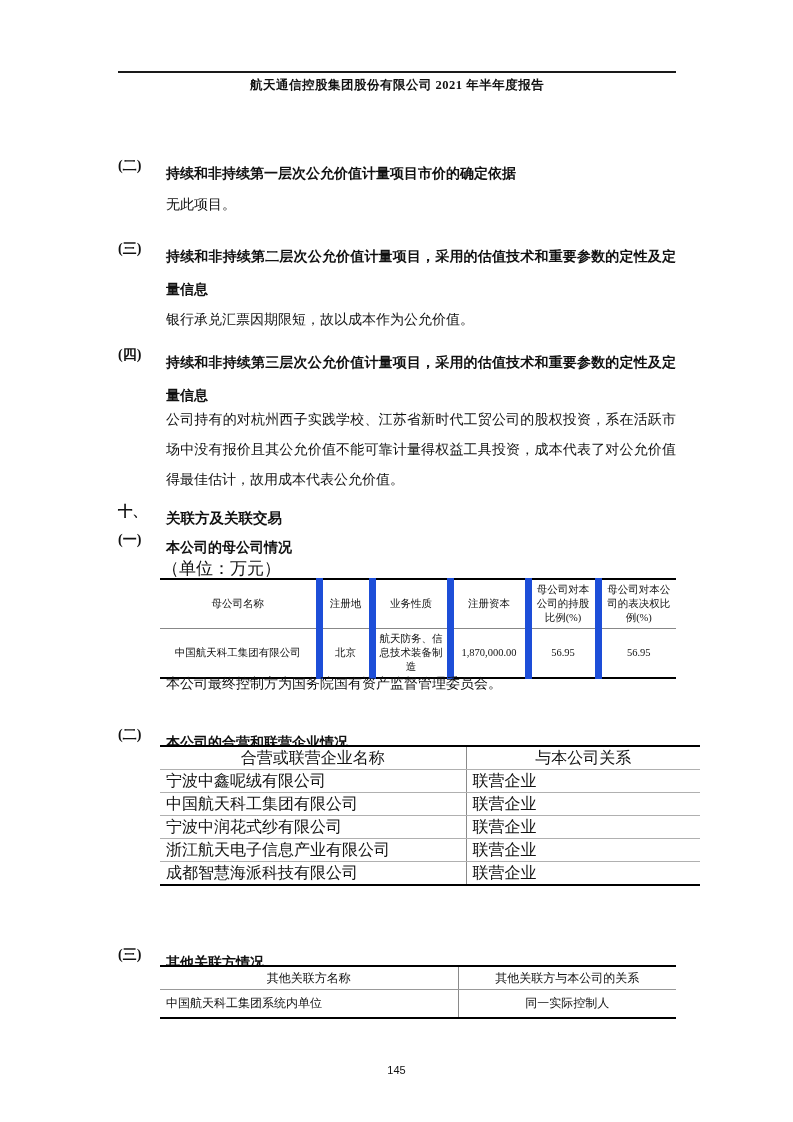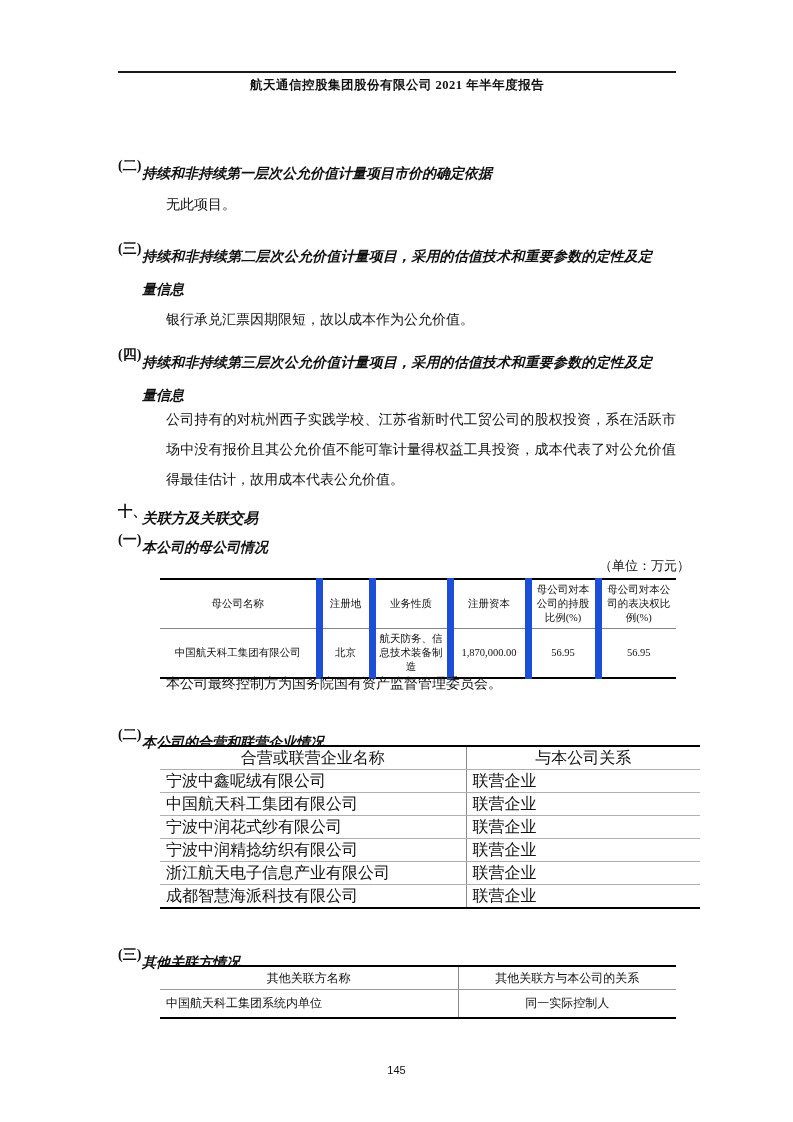--- a/index.html
+++ b/index.html
@@ -12,29 +12,29 @@
     position:absolute;top:53px;left:118px;width:558px;
     text-align:center;font-size:12.5px;font-weight:700;letter-spacing:.5px;margin-top:24px;
   }
   .header-rule{
     position:absolute;top:71px;left:118px;width:558px;height:0;
     border-top:2px solid #1a1a1a;
   }
   .sec{position:absolute;left:118px;width:558px;}
   .sec-label{position:absolute;left:0;top:0;font-weight:700;font-size:14px;}
   .sec-title{
-    margin-left:24px;font-weight:700;font-size:14px;line-height:33px;
-    text-align:justify;width:510px;font-style:italic;
+    margin-left:48px;font-weight:700;font-size:14px;line-height:33px;
+    text-align:justify;width:510px;
   }
   .para{
     position:absolute;left:166px;width:510px;font-size:14px;line-height:30px;
     text-align:justify;
   }
   .unit-note{
-    position:absolute;left:180px;width:510px;text-align:right;font-size:13px;
+    position:absolute;left:162px;width:510px;text-align:left;font-size:17px;
   }
   table{border-collapse:collapse;table-layout:fixed;}
   .rpt-table{position:absolute;left:160px;background:#fff;}
   .t1{width:516px;border-top:2px solid #000;border-bottom:2px solid #000;font-size:10.5px;}
   .t1 td{border-left:7px solid #1d4ed8;text-align:center;vertical-align:middle;
          padding:3px 2px;line-height:14px;}
   .t1 td:first-child{border-left:none;}
   .t1 tr.hdr td{border-bottom:1px solid #888;height:36px;}
   .t1 tr.data td{height:42px;}
   .t2{width:540px;border-top:2px solid #000;border-bottom:2px solid #000;font-size:16px;}
@@ -143,24 +143,20 @@
     </tr>
     <tr>
       <td class="name">中国航天科工集团有限公司</td>
       <td class="rel">联营企业</td>
     </tr>
     <tr>
       <td class="name">宁波中润花式纱有限公司</td>
       <td class="rel">联营企业</td>
     </tr>
     <tr>
-      <td class="name">宁波中润精捻纺织有限公司</td>
-      <td class="rel">联营企业</td>
-    </tr>
-    <tr>
       <td class="name">浙江航天电子信息产业有限公司</td>
       <td class="rel">联营企业</td>
     </tr>
     <tr>
       <td class="name">成都智慧海派科技有限公司</td>
       <td class="rel">联营企业</td>
     </tr>
   </tbody>
     </table>
 

